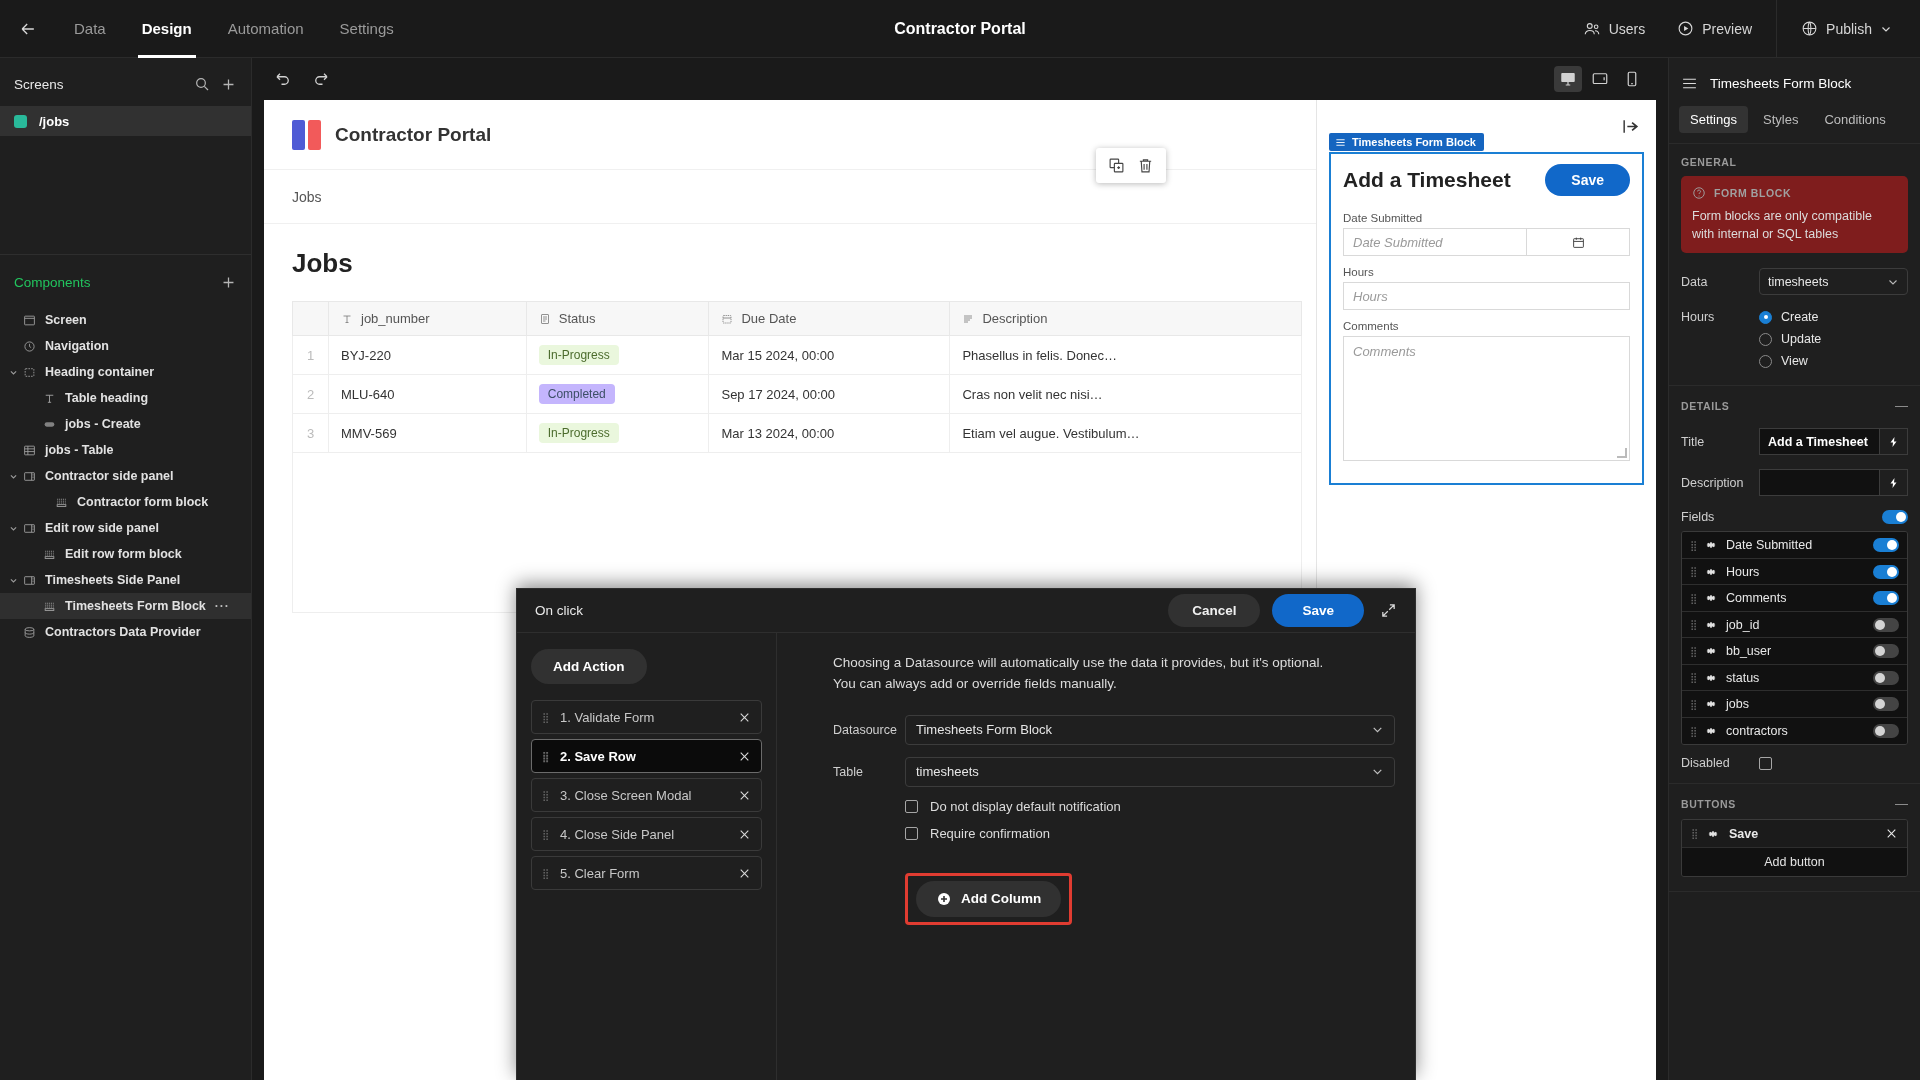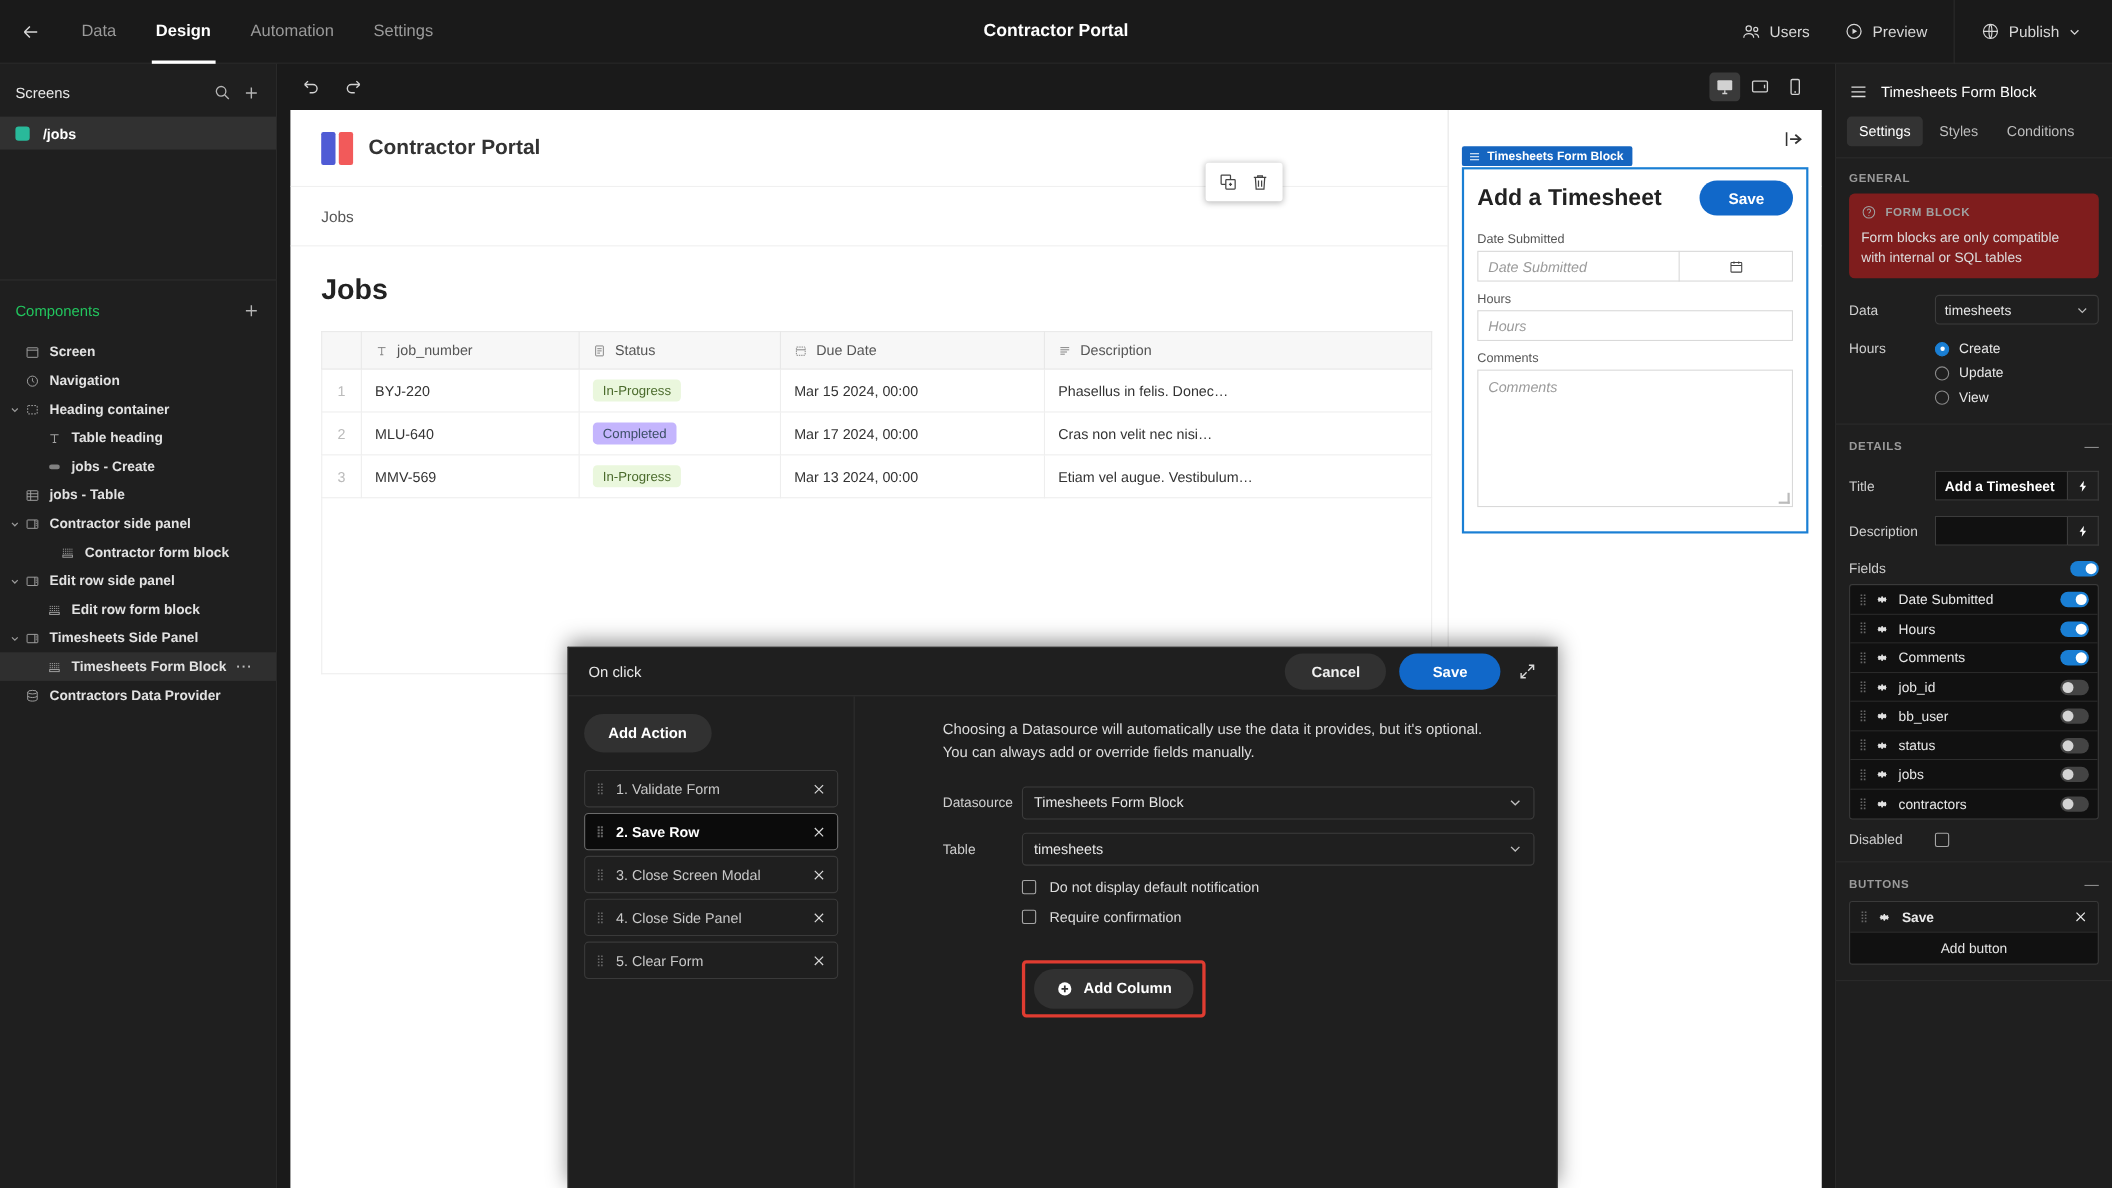--- a/index.html
+++ b/index.html
@@ -203,21 +203,21 @@
     position:absolute; left:264px; right:252px; bottom:0; top:530px; background:#1f1f1f;
     border:1px solid #2e2e2e; border-bottom:none; z-index:30; display:flex; flex-direction:column;
     box-shadow: 0 -4px 18px rgba(0,0,0,.45);
   }
   .dr-head { height:44px; display:flex; align-items:center; padding: 0 18px; border-bottom:1px solid #2e2e2e;}
   .dr-title { font-size:13.5px; color:#e9e9e9; }
   .dr-actions { margin-left:auto; display:flex; align-items:center; gap:12px;}
   .btn-ghost { background:#313131; color:#f0f0f0; border:none; border-radius:18px; padding: 9px 24px; font-size:13.5px; font-weight:700; cursor:pointer;}
   .btn-primary { background:#1168c9; color:#fff; border:none; border-radius:18px; padding: 9px 30px; font-size:13.5px; font-weight:700; cursor:pointer;}
   .expand-ico { color:#d9d9d9; cursor:pointer; margin-left:4px;}
-  .dr-body { flex:1 1 auto; display:flex; min-height:0;gap:24px; }
+  .dr-body { flex:1 1 auto; display:flex; min-height:0; }
   .dr-left { width: 260px; flex:0 0 260px; border-right:1px solid #2e2e2e; padding: 16px 14px;}
   .addaction { background:#313131; color:#fff; border:none; border-radius:18px; padding: 10px 22px; font-size:13.5px; font-weight:700; cursor:pointer; margin-bottom:16px;}
   .act-item {
     display:flex; align-items:center; height:34px; border:1px solid #3a3a3a; border-radius:4px;
     margin-bottom:5px; padding: 0 10px; font-size:13px; color:#c8c8c8; cursor:pointer;
   }
   .act-item.sel { background:#0b0b0b; border-color:#6b6b6b; color:#fff; font-weight:700;}
   .act-item .nm { flex:1 1 auto; margin-left:12px;}
   .act-item .x { color:#d9d9d9; font-size:15px; }
   .dr-right { flex:1 1 auto; padding: 20px 20px 16px 56px; min-width:0;}
@@ -596,21 +596,21 @@
                     <td class="idx">1</td>
                     <td>BYJ-220</td>
                     <td><span class="pill green">In-Progress</span></td>
                     <td>Mar 15 2024, 00:00</td>
                     <td>Phasellus in felis. Donec…</td>
                   </tr>
                   <tr>
                     <td class="idx">2</td>
                     <td>MLU-640</td>
                     <td><span class="pill blue">Completed</span></td>
-                    <td>Mar 17 2024, 00:00</td>
+                    <td>Sep 17 2024, 00:00</td>
                     <td>Cras non velit nec nisi…</td>
                   </tr>
                   <tr>
                     <td class="idx">3</td>
                     <td>MMV-569</td>
                     <td><span class="pill green">In-Progress</span></td>
                     <td>Mar 13 2024, 00:00</td>
                     <td>Etiam vel augue. Vestibulum…</td>
                   </tr>
                 </tbody>

